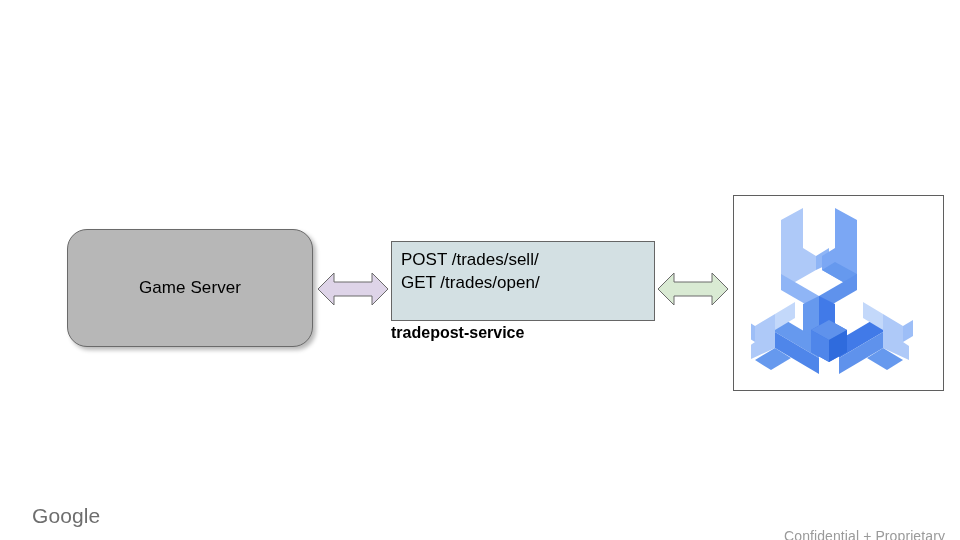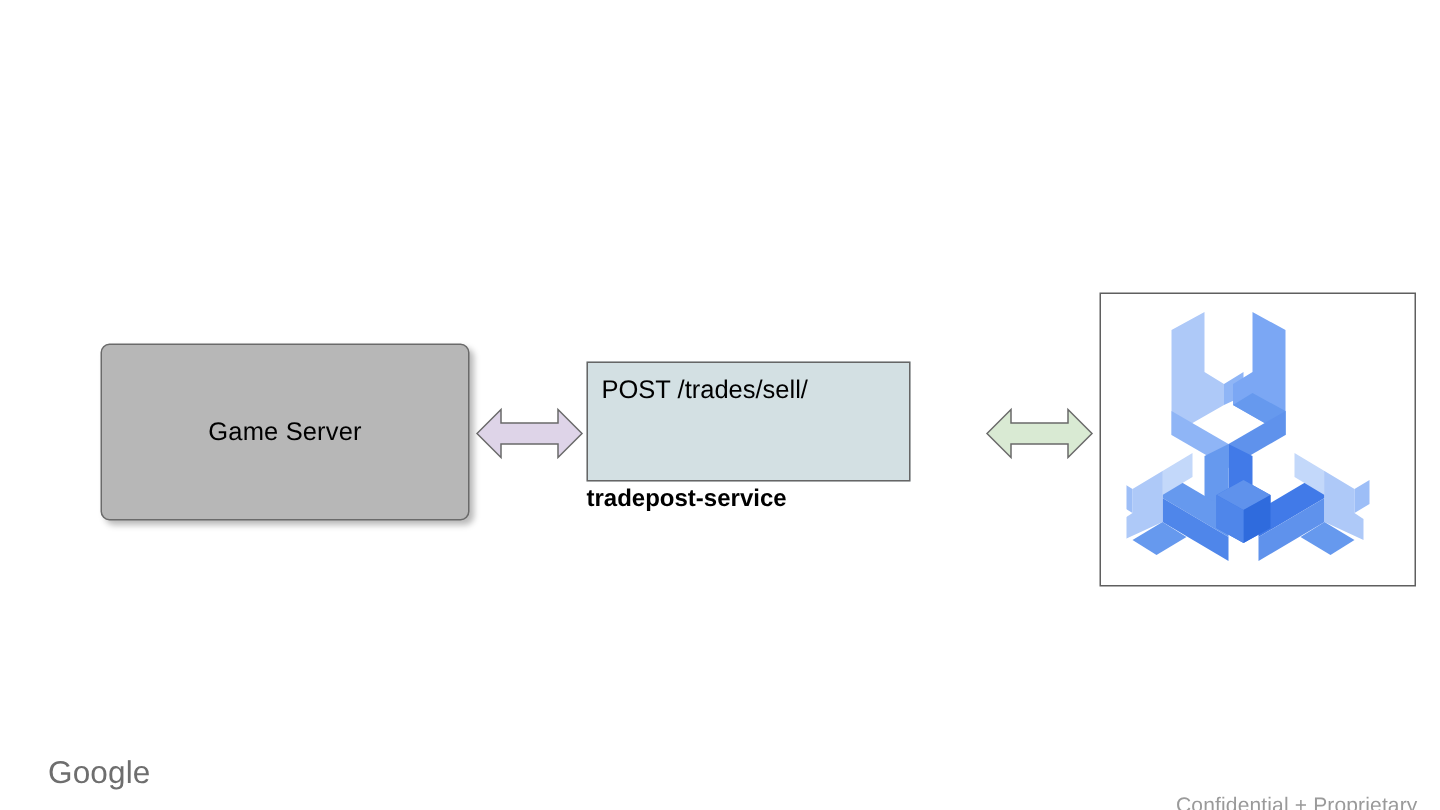--- a/index.html
+++ b/index.html
@@ -24,21 +24,21 @@
 
   
   #gameserver-box {
     position: absolute;
     left: 67px;
     top: 229px;
     width: 246px;
     height: 118px;
     background: #b7b7b7;
     border: 1px solid #6a6a6a;
-    border-radius: 6px;
+    border-radius: 20px;
     box-shadow: 3px 3px 4px rgba(0,0,0,0.28);
     box-sizing: border-box;
     display: flex;
     align-items: center;
     justify-content: center;
   }
   #gameserver-label {
     font-size: 17px;
     color: #000000;
     line-height: 1.2;
@@ -61,21 +61,21 @@
     top: 264px;
     width: 74px;
     height: 50px;
   }
 
   
   #service-box {
     position: absolute;
     left: 391px;
     top: 241px;
-    width: 216px;
+    width: 264px;
     height: 80px;
     background: #d3e0e3;
     border: 1px solid #666666;
     box-sizing: border-box;
     padding: 6px 0 0 9px;
   }
   .service-line {
     font-size: 17px;
     line-height: 23px;
     color: #000000;
@@ -140,20 +140,21 @@
   </div>
 
   <div class="dbl-arrow" id="left-arrow">
     <svg width="74" height="50" viewBox="0 0 74 50">
       <polygon points="2,25 18,9 18,18 56,18 56,9 72,25 56,41 56,32 18,32 18,41" fill="#ded4e8" stroke="#6a6a6a" stroke-width="1" stroke-linejoin="miter"></polygon>
     </svg>
   </div>
 
   <div id="service-box">
     <div class="service-line">POST /trades/sell/</div>
+    <div class="service-line">GET /trades/open/</div>
   </div>
   <div id="service-caption">tradepost-service</div>
 
   <div class="dbl-arrow" id="right-arrow">
     <svg width="74" height="50" viewBox="0 0 74 50">
       <polygon points="2,25 18,9 18,18 56,18 56,9 72,25 56,41 56,32 18,32 18,41" fill="#d9ead3" stroke="#6a6a6a" stroke-width="1" stroke-linejoin="miter"></polygon>
     </svg>
   </div>
 
   <div id="icon-frame">

